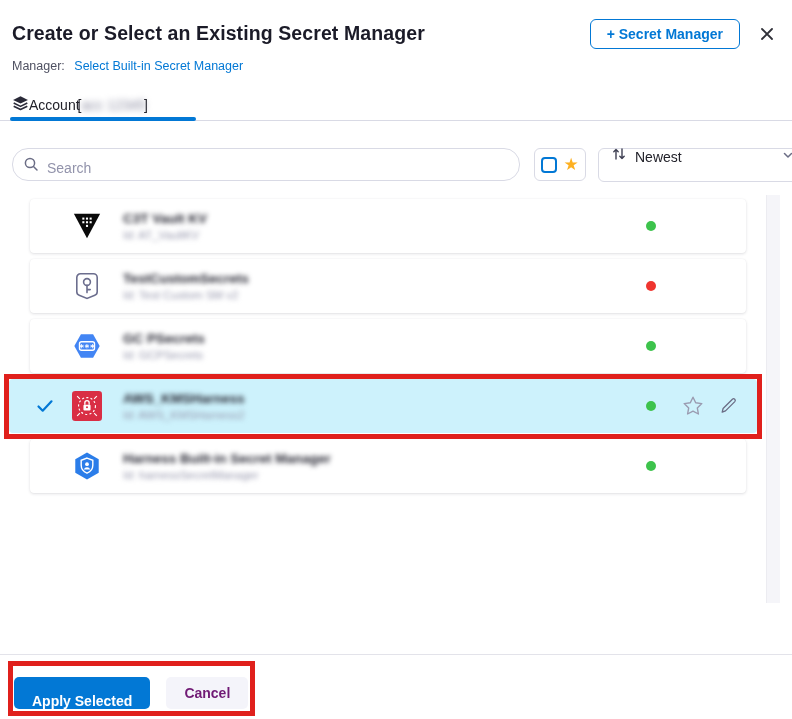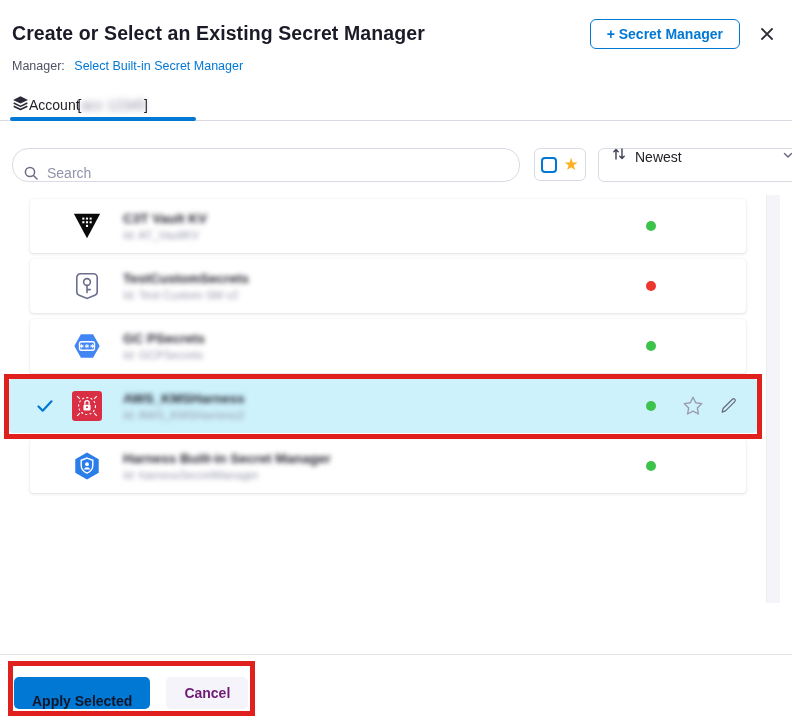--- a/index.html
+++ b/index.html
@@ -20,21 +20,21 @@
   .close-btn { position:absolute; right:16px; top:25px; width:18px; height:18px; cursor:pointer; background:none; border:none; }
   .selected-line { position:absolute; left:12px; top:59px; font-size:12.5px; }
   .selected-line .lbl { color:#4f5162; }
   .selected-line .lnk { color:#0278D5; margin-left:6px; text-decoration:none; cursor:pointer; }
   
   .tabs-border { position:absolute; left:0; top:120px; width:792px; border-bottom:1px solid #d9dae5; }
   .tab-account { position:absolute; left:12px; top:95px; display:flex; align-items:center; font-size:14px; color:#22222a; cursor:pointer; }
   .tab-scope-blur { filter:blur(3px); color:#8a8ba0; }
   .tab-underline { position:absolute; left:10px; top:117px; width:186px; height:4px; background:#0278D5; border-radius:3px; }
   
-  .search-box { position:absolute; left:12px; top:148px; width:508px; height:33px; border:1px solid #d9dae5; border-radius:16px; background:#fff; display:flex; align-items:flex-start; padding:16px 10px; }
+  .search-box { position:absolute; left:12px; top:148px; width:508px; height:33px; border:1px solid #d9dae5; border-radius:16px; background:#fff; display:flex; align-items:flex-end; padding:4px 10px; }
   .search-box input { border:none; outline:none; flex:1; font-size:14px; font-family:inherit; color:#22222a; margin-left:8px; background:transparent; }
   .search-box input::placeholder { color:#9293ab; }
   .fav-box { position:absolute; left:534px; top:148px; width:52px; height:33px; border:1px solid #d9dae5; border-radius:6px; display:flex; align-items:center; justify-content:center; gap:6px; cursor:pointer; background:#fff; }
   .fav-checkbox { width:16px; height:16px; border:2px solid #0278D5; border-radius:4px; background:#fff; }
   .fav-star { color:#FDB021; font-size:17px; line-height:1; }
   .sort-box { position:absolute; left:598px; top:148px; width:210px; height:33px; border:1px solid #d9dae5; border-radius:6px; display:flex; align-items:flex-end; padding:16px 12px; gap:8px; cursor:pointer; background:#fff; font-size:14px; }
   .sort-label { flex:1; color:#22222a; }
   
   .sm-list { position:absolute; left:0; top:195px; width:792px; height:412px; }
   .row {
@@ -51,21 +51,21 @@
   .check-slot { position:absolute; left:26px; top:17px; width:20px; height:20px; }
   .status-dot { position:absolute; left:616px; top:22px; width:10px; height:10px; border-radius:50%; }
   .row.selected .status-dot { left:637px; }
   .star-btn { position:absolute; left:672px; top:15px; width:24px; height:24px; cursor:pointer; }
   .edit-btn { position:absolute; left:709px; top:17px; width:20px; height:20px; cursor:pointer; }
   
   .scroll-track { position:absolute; left:766px; top:195px; width:14px; height:408px; background:#f5f5f9; border-left:1px solid #ececf1; }
   
   .footer-divider { position:absolute; left:0; top:654px; width:792px; border-top:1px solid #e3e3ea; }
   .footer-actions { position:absolute; left:14px; top:677px; display:flex; gap:16px; }
-  .apply-btn { height:32px; padding:16px 18px; background:#0278D5; color:#0f172a; font-weight:700; font-size:14px; font-family:inherit; border:none; border-radius:5px; cursor:pointer; }
+  .apply-btn { height:32px; padding:16px 18px; background:#0278D5; color:#ffffff; font-weight:700; font-size:14px; font-family:inherit; border:none; border-radius:5px; cursor:pointer; }
   .cancel-btn { height:32px; padding:0 18px; background:#f4f4fa; color:#701a75; font-weight:700; font-size:14px; font-family:inherit; border:none; border-radius:5px; cursor:pointer; }
   
   .ann { position:absolute; border:5px solid #E0201C; pointer-events:none; z-index:10; }
   .ann-row { left:4px; top:374px; width:758px; height:65px; }
   .ann-footer { left:8px; top:661px; width:247px; height:55px; }
 </style>
 </head>
 <body>
 
 <div class="modal-title">Create or Select an Existing Secret Manager</div>

